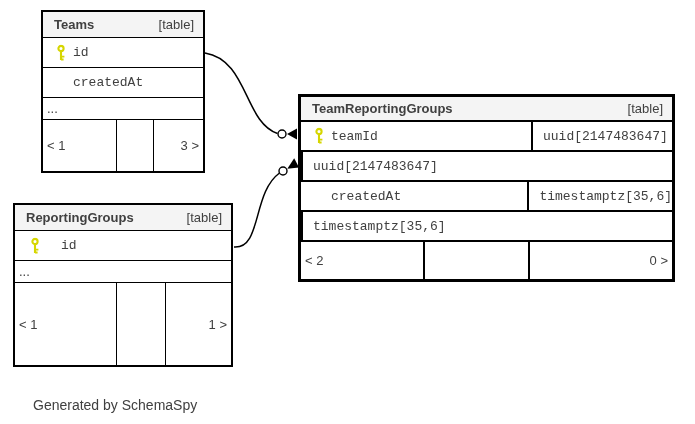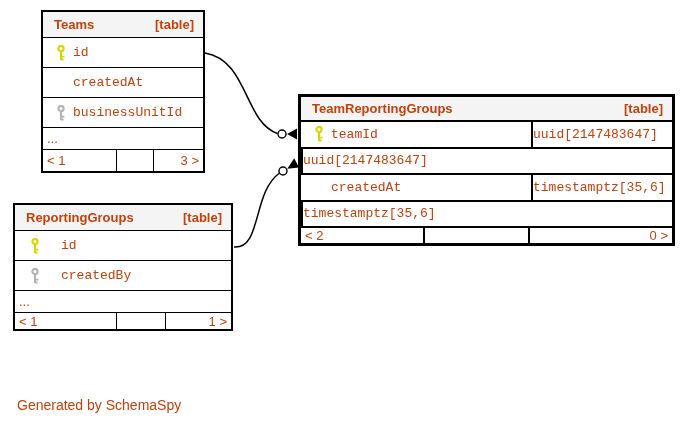--- a/index.html
+++ b/index.html
@@ -2,21 +2,21 @@
 <html><head>
 <meta charset="utf-8">
 <style>
   html,body{margin:0;padding:0;background:#ffffff;}
   #canvas{
     position:relative;
     width:695px;height:424px;
     background:#ffffff;
     font-family:"Liberation Sans", sans-serif;
     font-size:13px;
-    color:#c2410c;
+    color:#404040;
     overflow:hidden;
   }
   
   .etable{
     position:absolute;
     background:#fff;
     border:2px solid #000;
     box-sizing:border-box;
     display:flex;
     flex-direction:column;
@@ -28,21 +28,21 @@
     align-items:center;
     background:#f4f4f4;
     border-bottom:1px solid #000;
     padding:0 9px 0 11px;
     height:26px;
     flex:0 0 auto;
     box-sizing:border-box;
   }
   .focus .ehdr{border-bottom-width:2px;height:25px;}
   .ehdr .ttl{font-weight:bold;}
-  .ehdr .tag{font-weight:bold;}
+  .ehdr .tag{font-weight:normal;}
   .frow{
     display:flex;
     align-items:center;
     border-bottom:1px solid #000;
     height:30px;
     box-sizing:border-box;
     position:relative;
     background:#fff;
     font-family:Liberation Mono, monospace;
   }
@@ -58,21 +58,21 @@
   .pk{color:#d6d600;}
   .fk{color:#b3b3b3;}
   .fname{margin-left:30px;white-space:nowrap;}
   .rg .fname{margin-left:46px;}
   .namecell{flex:1 1 auto;display:flex;align-items:center;height:100%;}
   .ftype{
     flex:0 0 141px;
     border-left:2px solid #000;
     height:100%;
     display:flex;align-items:center;
-    padding-left:0;
+    padding-left:10px;
     box-sizing:border-box;
     white-space:nowrap;
   }
   .erow-ellipsis{
     display:flex;align-items:center;
     border-bottom:1px solid #000;
     height:22px;
     padding-left:4px;
     box-sizing:border-box;
   }
@@ -95,28 +95,28 @@
   .teams .c-mid{flex:0 0 38px;}
   .teams .c-right{flex:1 1 auto;}
   .rg .c-left{flex:0 0 101px;}
   .rg .c-mid{flex:0 0 50px;}
   .rg .c-right{flex:1 1 auto;}
   .trg .c-left{flex:0 0 122px;}
   .trg .c-mid{flex:0 0 107px;}
   .trg .c-right{flex:1 1 auto;}
   
   .teams{left:41px;top:10px;width:164px;height:163px;}
-  .rg{left:13px;top:203px;width:220px;height:128px;}
-  .trg{left:298px;top:94px;width:377px;height:152px;}
+  .rg{left:13px;top:203px;width:220px;height:164px;}
+  .trg{left:298px;top:94px;width:377px;height:188px;}
   
   #edges{position:absolute;left:0;top:0;width:695px;height:424px;pointer-events:none;}
   
   .caption{
     position:absolute;
-    left:17px;top:397px;
+    left:33px;top:397px;
     font-size:14px;
   }
 </style>
 </head>
 <body>
 
 <div id="canvas">
 
   <svg id="edges" viewBox="0 0 695 424">
     <g>
@@ -143,31 +143,20 @@
             <line x1="6" y1="6.5" x2="6" y2="15.5" stroke="currentColor" stroke-width="2.1"></line>
             <line x1="6" y1="12.2" x2="9.4" y2="12.2" stroke="currentColor" stroke-width="1.8"></line>
             <line x1="6" y1="15" x2="8.6" y2="15" stroke="currentColor" stroke-width="1.8"></line>
           </svg>
       </span>
       <span class="fname">id</span>
     </div>
     <div class="frow">
       <span class="fname">createdAt</span>
     </div>
-    <div class="frow">
-      <span class="keyicon fk">
-        <svg width="12" height="17" viewBox="0 0 12 17">
-            <circle cx="6" cy="4" r="2.6" fill="none" stroke="currentColor" stroke-width="2.1"></circle>
-            <line x1="6" y1="6.5" x2="6" y2="15.5" stroke="currentColor" stroke-width="2.1"></line>
-            <line x1="6" y1="12.2" x2="9.4" y2="12.2" stroke="currentColor" stroke-width="1.8"></line>
-            <line x1="6" y1="15" x2="8.6" y2="15" stroke="currentColor" stroke-width="1.8"></line>
-          </svg>
-      </span>
-      <span class="fname">businessUnitId</span>
-    </div>
     <div class="erow-ellipsis">...</div>
     <div class="efoot">
       <span class="fcell c-left">&lt; 1</span>
       <span class="fcell c-mid"></span>
       <span class="fcell c-right">3 &gt;</span>
     </div>
   </div>
 
   <div class="etable rg">
     <div class="ehdr">
@@ -177,31 +166,20 @@
     <div class="frow">
       <span class="keyicon pk">
         <svg width="12" height="17" viewBox="0 0 12 17">
             <circle cx="6" cy="4" r="2.6" fill="none" stroke="currentColor" stroke-width="2.1"></circle>
             <line x1="6" y1="6.5" x2="6" y2="15.5" stroke="currentColor" stroke-width="2.1"></line>
             <line x1="6" y1="12.2" x2="9.4" y2="12.2" stroke="currentColor" stroke-width="1.8"></line>
             <line x1="6" y1="15" x2="8.6" y2="15" stroke="currentColor" stroke-width="1.8"></line>
           </svg>
       </span>
       <span class="fname">id</span>
-    </div>
-    <div class="frow">
-      <span class="keyicon fk">
-        <svg width="12" height="17" viewBox="0 0 12 17">
-            <circle cx="6" cy="4" r="2.6" fill="none" stroke="currentColor" stroke-width="2.1"></circle>
-            <line x1="6" y1="6.5" x2="6" y2="15.5" stroke="currentColor" stroke-width="2.1"></line>
-            <line x1="6" y1="12.2" x2="9.4" y2="12.2" stroke="currentColor" stroke-width="1.8"></line>
-            <line x1="6" y1="15" x2="8.6" y2="15" stroke="currentColor" stroke-width="1.8"></line>
-          </svg>
-      </span>
-      <span class="fname">createdBy</span>
     </div>
     <div class="erow-ellipsis">...</div>
     <div class="efoot">
       <span class="fcell c-left">&lt; 1</span>
       <span class="fcell c-mid"></span>
       <span class="fcell c-right">1 &gt;</span>
     </div>
   </div>
 
   <div class="etable trg focus">

